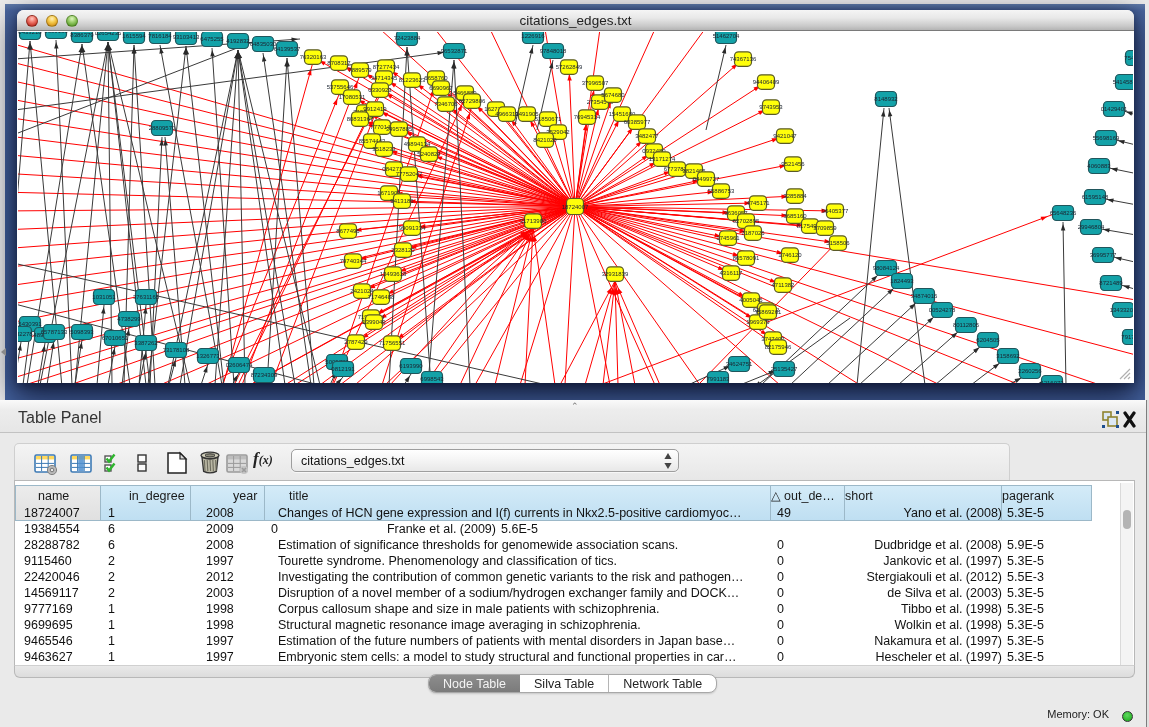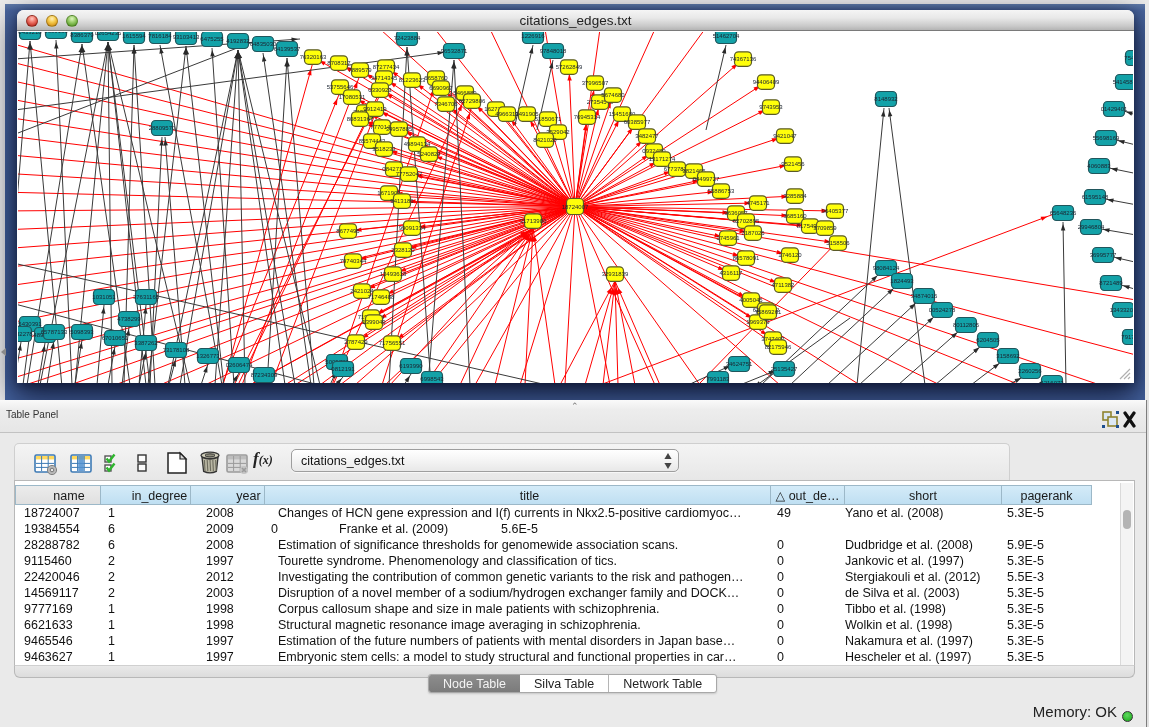--- a/index.html
+++ b/index.html
@@ -13,48 +13,48 @@
 .tl{position:absolute;top:4.5px;width:12px;height:12px;border-radius:50%}
 #tl-r{left:9px;background:radial-gradient(circle at 50% 28%,#ffc9c2 0,#f07a6d 38%,#cf4337 70%,#97241a 100%);border:1px solid rgba(100,20,10,.55)}
 #tl-y{left:29px;background:radial-gradient(circle at 50% 28%,#ffeebc 0,#f6cf52 38%,#e0a426 70%,#a3700e 100%);border:1px solid rgba(120,85,10,.55)}
 #tl-g{left:49px;background:radial-gradient(circle at 50% 28%,#def5c0 0,#9ed06f 38%,#6cab3c 70%,#41771c 100%);border:1px solid rgba(60,100,25,.55)}
 #title{position:absolute;top:3px;width:100%;text-align:center;font-size:13.5px;color:#222}
 #canvas{position:absolute;left:1px;top:22px;width:1115px;height:351px;background:#fff;overflow:hidden}
 #canvas svg{left:-18px!important;top:-32.5px!important}
 #panel{position:absolute;left:0;top:400px;width:1149px;height:327px;background:#eaeaea}
 #phead{position:absolute;left:0;top:0;width:100%;height:33px;
  background:linear-gradient(180deg,#fafafa 0,#ededed 30%,#e6e6e6 100%);border-bottom:1px solid #c2c2c2}
-#phead span{position:absolute;left:6px;top:9px;font-size:10px;color:#333}
+#phead span{position:absolute;left:18px;top:9px;font-size:16px;color:#333}
 #toolbar{position:absolute;left:14px;top:43px;width:996px;height:37px;border:1px solid #cfcfcf;border-bottom:none;
  border-radius:5px 5px 0 0;background:linear-gradient(180deg,#f4f4f4,#e7e7e7)}
 #fx{position:absolute;left:238px;top:5px;font-family:"Liberation Serif",serif;font-style:italic;font-weight:bold;font-size:17px;color:#222}
 #fx i{font-size:12px}
 #combo{position:absolute;left:276px;top:4.5px;width:388px;height:23px;border:1px solid #9e9e9e;border-radius:5px;
  background:linear-gradient(180deg,#fff,#f2f2f2 60%,#e8e8e8);box-shadow:0 1px 1px rgba(255,255,255,.7);
  font-size:12.5px;color:#111;line-height:22px;padding-left:9px}
 #tablebox{position:absolute;left:14px;top:80px;width:1121px;height:186px;background:#fff;border:1px solid #b8b8b8;border-bottom:none}#tbfoot{position:absolute;left:14px;top:265px;width:1121px;height:13px;background:linear-gradient(180deg,#e9e9e9,#dcdcdc);border:1px solid #b8b8b8;border-top:1px solid #d0d0d0;border-radius:0 0 6px 6px}
 #thead{position:absolute;left:0;top:4px;width:1106px;height:21px;display:flex}
-#thead .hc{height:20px;background:linear-gradient(180deg,#d4ebf8,#bfdff2);border:1px solid #9cb8c8;border-left:none;
- font-size:12.5px;color:#1a1a1a;text-align:center;line-height:20px}
+#thead .hc{height:36px;background:linear-gradient(180deg,#d4ebf8,#bfdff2);border:1px solid #9cb8c8;border-left:none;
+ font-size:12.5px;color:#1a1a1a;text-align:left;line-height:20px}
 #thead .hc.first{background:linear-gradient(180deg,#ececec,#e0e0e0);border-left:1px solid #9cb8c8}
 .trow{display:flex;height:16px;font-size:12.5px;color:#111;white-space:nowrap}
 .c{overflow:hidden}
 .c1{width:86px;padding-left:9px}.c2{width:90px;padding-left:7px}.c3{width:74px;padding-left:15px}
-.c4{width:506px;padding-left:13px}.c5{width:74px;padding-left:6px}.c6{width:157px;text-align:left}
+.c4{width:506px;padding-left:13px}.c5{width:74px;padding-left:6px}.c6{width:157px;text-align:right}
 .c7{width:90px;padding-left:5px}
 #rows{position:absolute;left:0;top:25px;width:1106px}
 #vsb{position:absolute;right:1px;top:2px;width:13px;height:182px;background:#f4f4f4;border-left:1px solid #dadada}
 #vsb .th{position:absolute;left:2px;top:27px;width:8px;height:19px;border-radius:4.5px;
  background:#b4b4b4}
-#tabs{position:absolute;left:428px;top:274px;height:19px;display:flex;border:1px solid #a8a8a8;border-radius:3px;
+#tabs{position:absolute;left:428px;top:274px;height:19px;display:flex;border:1px solid #a8a8a8;border-radius:8px;
  overflow:hidden;background:#fff;box-shadow:0 1px 2px rgba(0,0,0,.15)}
 #tabs div{font-size:12.5px;line-height:18px;padding:0 14px;color:#222}
 #tabs .sel{background:linear-gradient(180deg,#8d8d8d,#7b7b7b);color:#f4f4f4}
 #tabs .sep{border-left:1px solid #b5b5b5;padding:0}
-#mem{position:absolute;right:32px;bottom:7px;font-size:15px;color:#222}
+#mem{position:absolute;right:40px;bottom:7px;font-size:11px;color:#222}
 #memdot{position:absolute;right:16px;bottom:5px;width:11px;height:11px;border-radius:50%;
  background:radial-gradient(circle at 45% 35%,#5fd95f,#2cb52c 70%,#1d9a1d);border:1.2px solid #333}
 #rstrip{position:absolute;right:0;top:0;width:4px;height:400px;background:#e8e8e8}#rstrip2{position:absolute;right:0;top:400px;width:3px;height:327px;background:#e0e0e0;border-left:1px solid #7d7d7d;z-index:9}
 #grip-up{position:absolute;left:571px;top:401px;font-size:9px;color:#777}#lsplit{position:absolute;left:1px;top:348px;width:0;height:0;border-top:4px solid transparent;border-bottom:4px solid transparent;border-right:5px solid #8a8a8a}
 </style></head><body>
 <div id="bluezone">
  <div id="win">
   <div id="titlebar">
    <div class="tl" id="tl-r"></div>
         <div class="tl" id="tl-y"></div>
@@ -1244,21 +1244,21 @@
         <div class="trow">
           <div class="c c1">9777169</div>
           <div class="c c2">1</div>
           <div class="c c3">1998</div>
           <div class="c c4">Corpus callosum shape and size in male patients with schizophrenia.</div>
           <div class="c c5">0</div>
           <div class="c c6">Tibbo et al. (1998)</div>
           <div class="c c7">5.3E-5</div>
         </div>
         <div class="trow">
-          <div class="c c1">6621633</div>
+          <div class="c c1">9699695</div>
           <div class="c c2">1</div>
           <div class="c c3">1998</div>
           <div class="c c4">Structural magnetic resonance image averaging in schizophrenia.</div>
           <div class="c c5">0</div>
           <div class="c c6">Wolkin et al. (1998)</div>
           <div class="c c7">5.3E-5</div>
         </div>
         <div class="trow">
           <div class="c c1">9465546</div>
           <div class="c c2">1</div>

